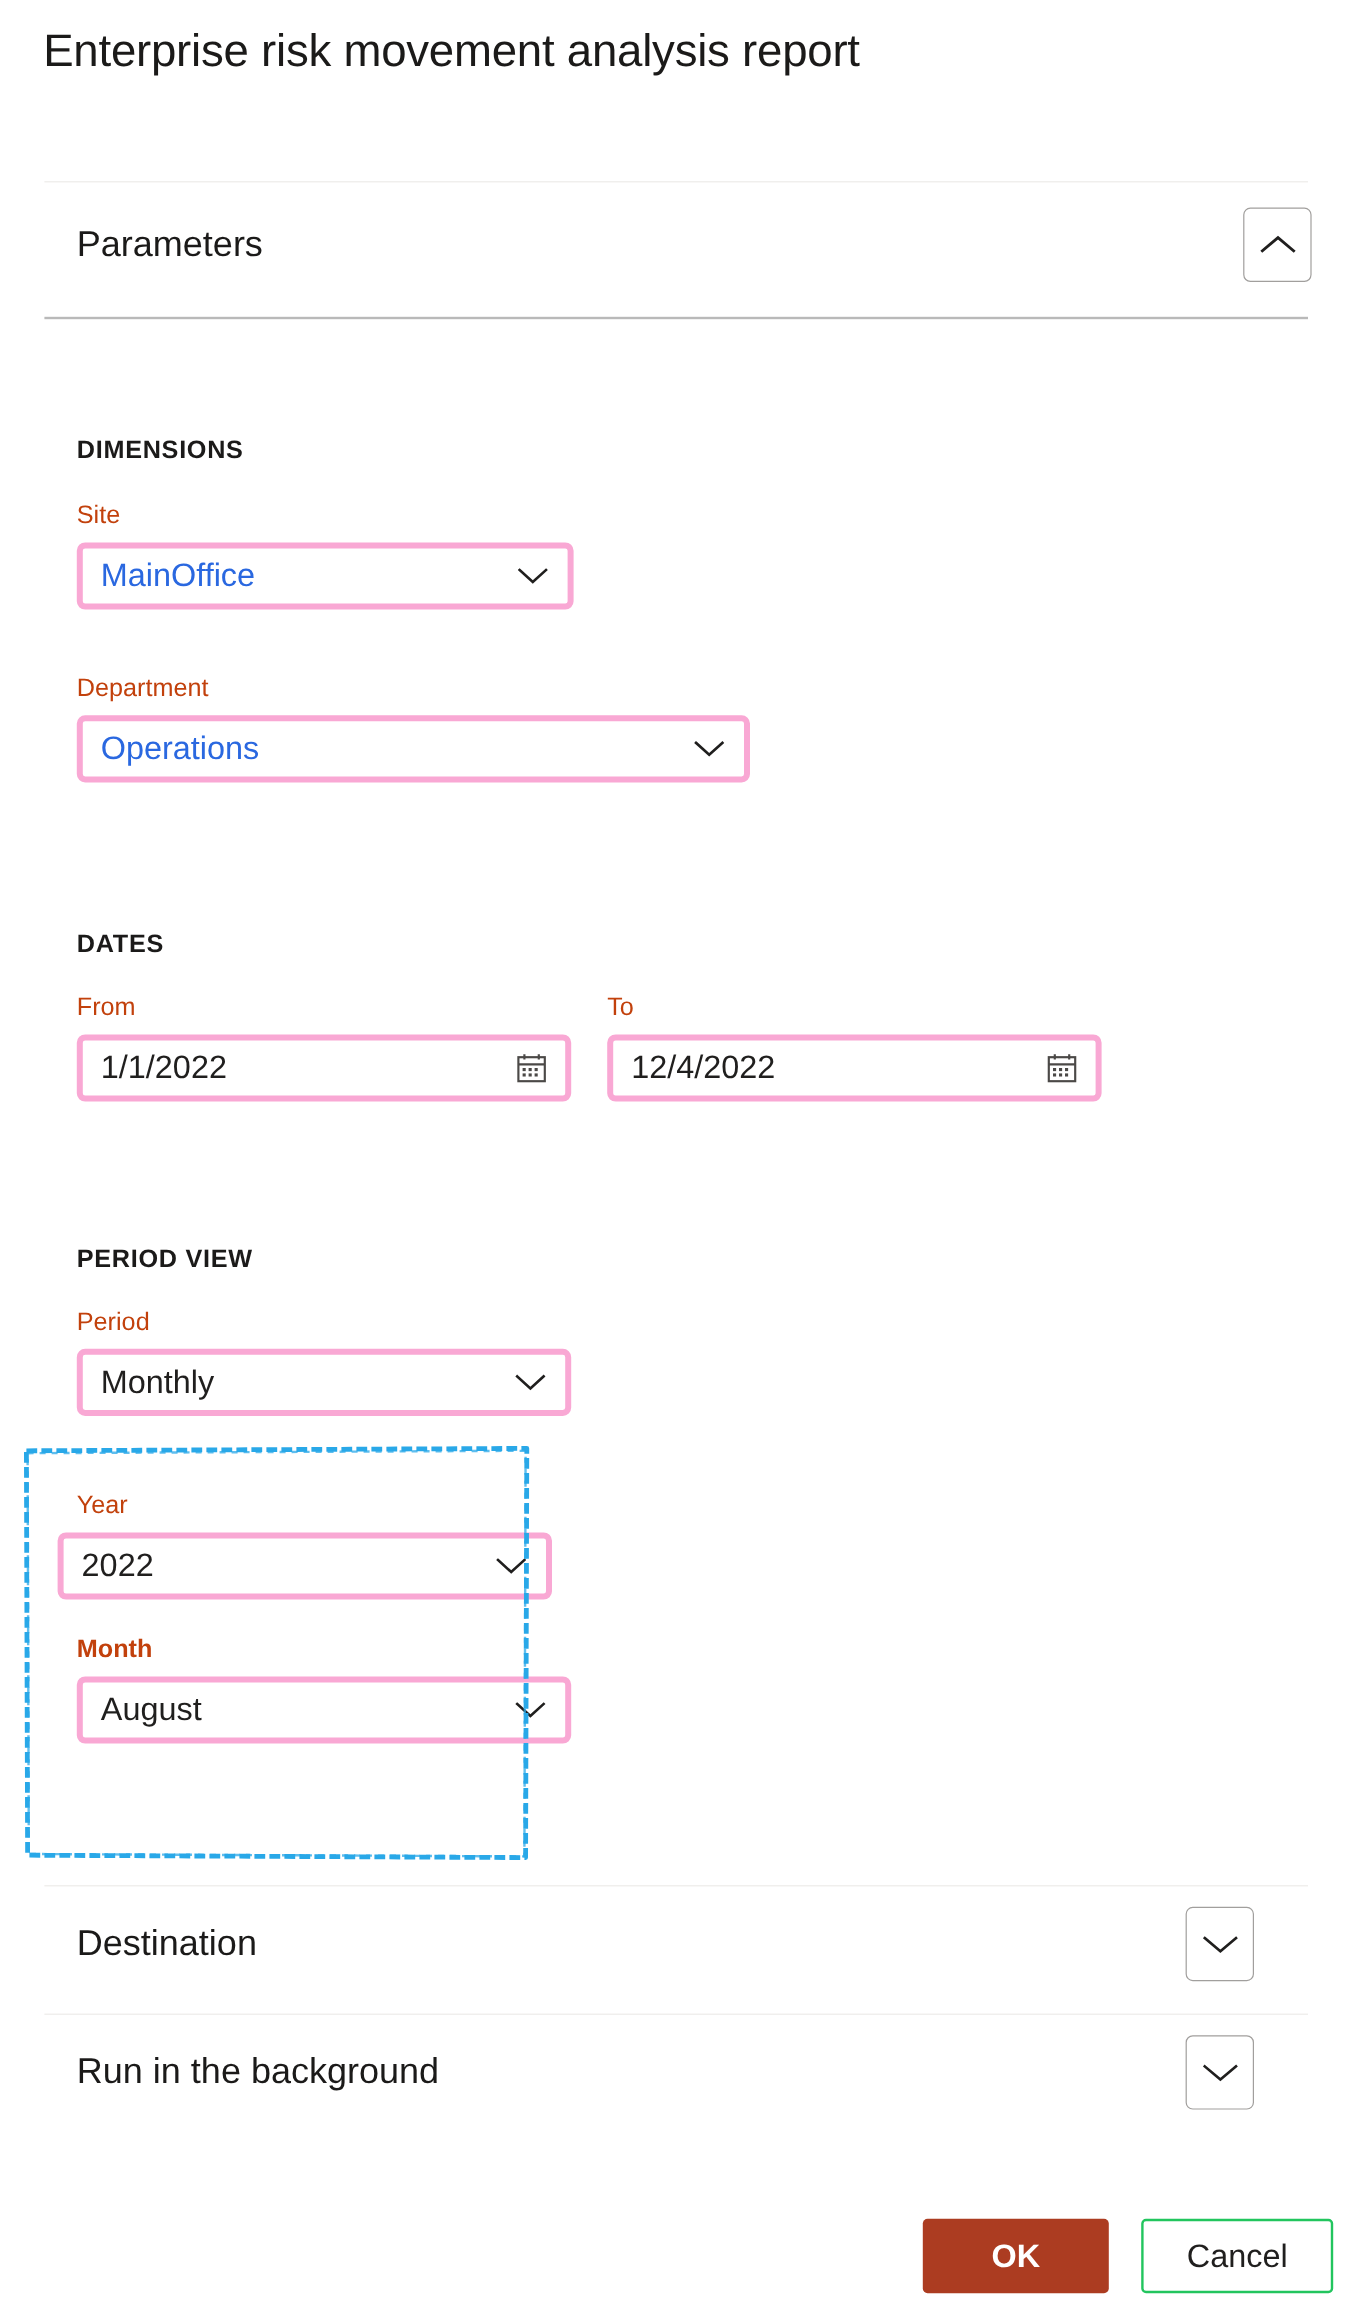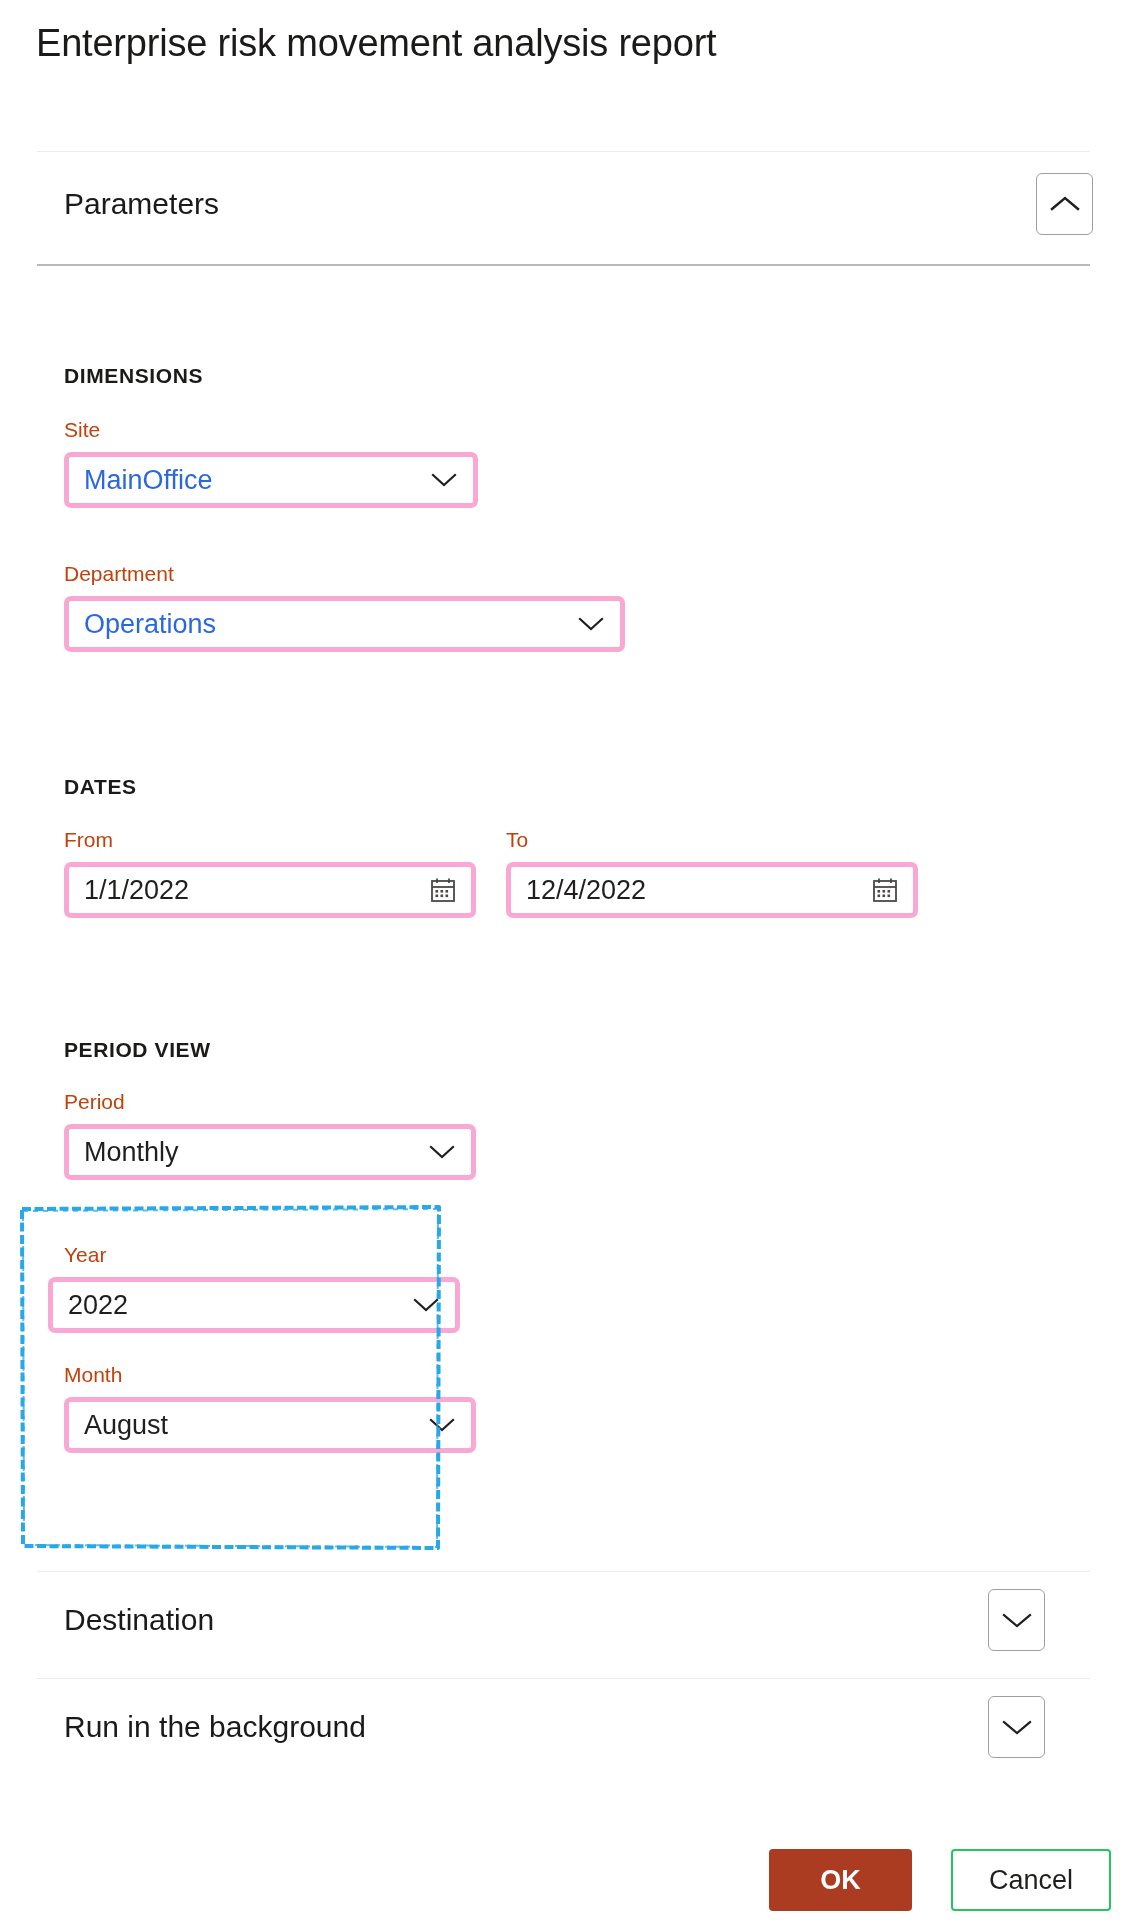--- a/index.html
+++ b/index.html
@@ -286,21 +286,21 @@
 <div class="field-label" style="left:64px; top:1243px;">Year</div>
 <div class="combo" style="left:48px; top:1277px; width:412px;">
   <span class="value plain">2022</span>
   <span class="caret">
     <svg width="26" height="16" viewBox="0 0 26 16" fill="none">
       <path d="M2 3 L13 13 L24 3" stroke="#201f1e" stroke-width="2.2" stroke-linecap="square" fill="none"></path>
     </svg>
   </span>
 </div>
 
-<div class="field-label" style="left:64px; top:1363px;">Month</div>
+<div class="field-label" style="left:64px; top:1363px;font-weight:bold;">Month</div>
 <div class="combo" style="left:64px; top:1397px; width:412px;">
   <span class="value plain">August</span>
   <span class="caret">
     <svg width="26" height="16" viewBox="0 0 26 16" fill="none">
       <path d="M2 3 L13 13 L24 3" stroke="#201f1e" stroke-width="2.2" stroke-linecap="square" fill="none"></path>
     </svg>
   </span>
 </div>
 
 <div class="annotation-box">
@@ -329,15 +329,15 @@
   <div class="sh-title">Run in the background</div>
   <div class="chev-btn">
     <span>
       <svg width="30" height="18" viewBox="0 0 30 18" fill="none">
         <path d="M2 4 L15 15 L28 4" stroke="#201f1e" stroke-width="2.2" stroke-linecap="square" stroke-linejoin="miter" fill="none"></path>
       </svg>
     </span>
   </div>
 </div>
 
-<div class="btn btn-primary" style="left:769px; top:1849px; width:143px; background:#ac3c21;">OK</div>
+<div class="btn btn-primary" style="left:769px; top:1849px; width:155px; background:#ac3c21;">OK</div>
 
 <div class="btn btn-secondary" style="left:951px; top:1849px; width:160px;">Cancel</div>
 
 </body></html>

